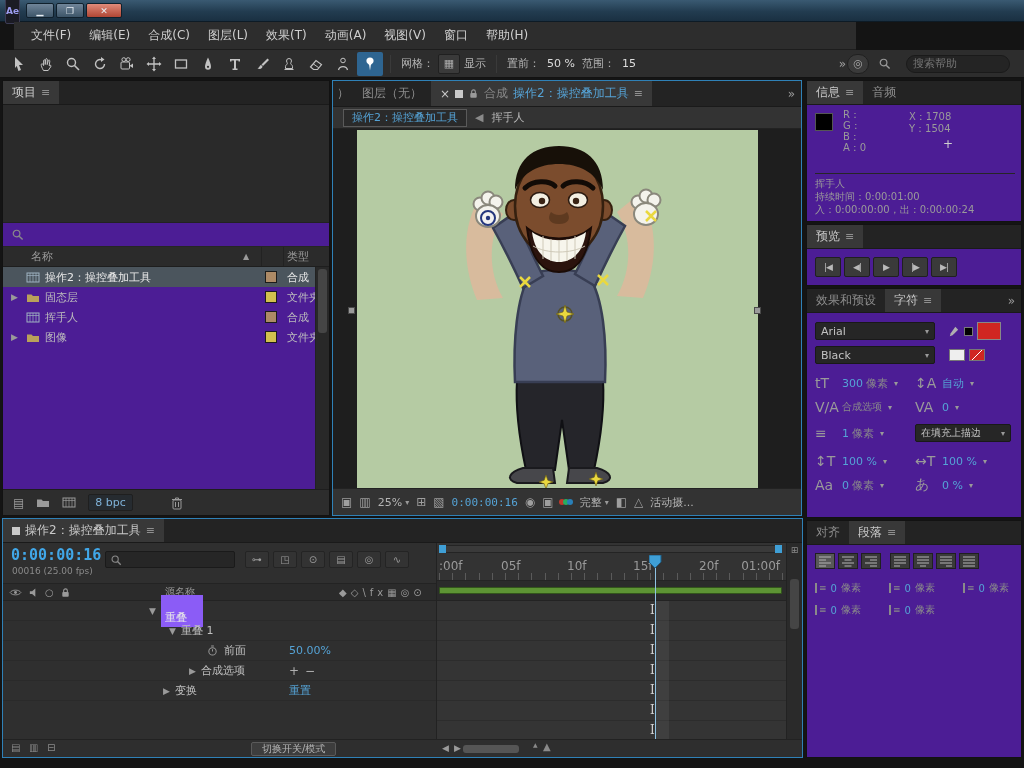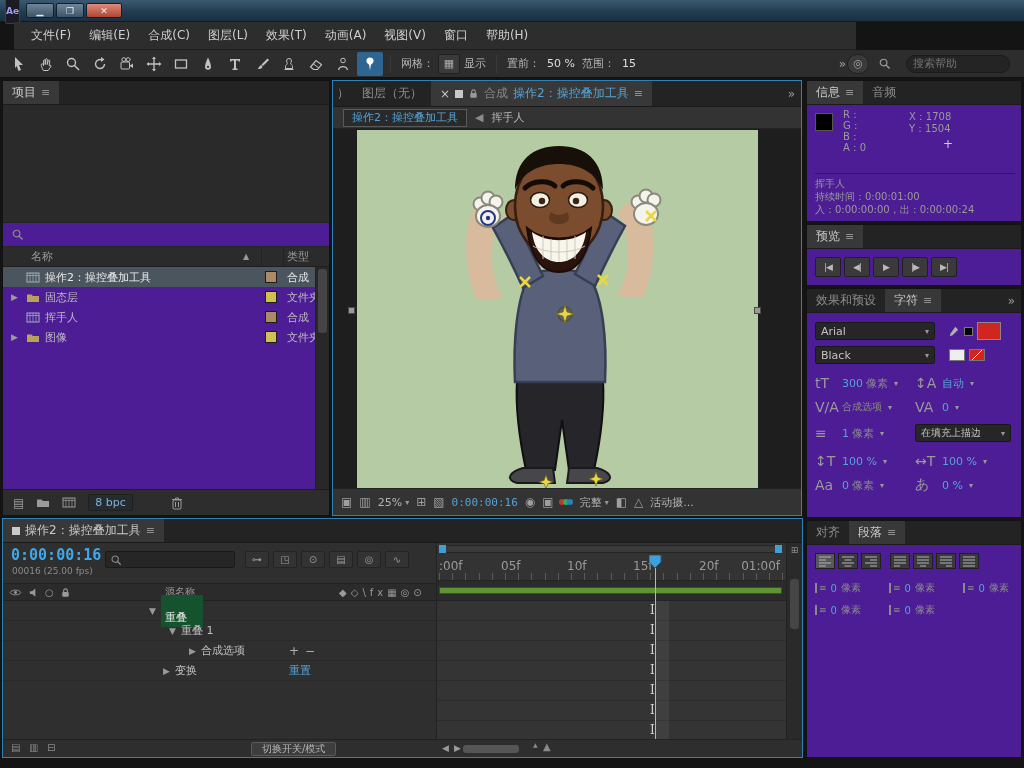--- a/index.html
+++ b/index.html
@@ -98,21 +98,21 @@
 .tl-fi{position:absolute;left:9px;top:23px;font-size:9px;color:#8a8a8a}
 .tl-search{position:absolute;left:102px;top:8px;width:130px;height:17px;background:#262626;border:1px solid #1a1a1a;border-radius:2px;display:flex;align-items:center;padding:0 4px;gap:4px;color:#8a8a8a}
 .tl-search input{flex:1;background:transparent;border:none;outline:none;color:#bbb;font-size:10px;font-family:inherit;min-width:0}
 .tl-icons{position:absolute;left:242px;top:8px;display:flex;gap:4px}
 .tlib{width:24px;height:17px;background:#333;border:1px solid #242424;border-radius:2px;display:flex;align-items:center;justify-content:center;color:#9a9a9a;font-size:10px}
 .tl-head{position:absolute;left:0;top:40px;right:0;height:18px;background:#2b2b2b;border-top:1px solid #232323;border-bottom:1px solid #232323;display:flex;align-items:center;font-size:10px;color:#9a9a9a;padding:0 6px;gap:6px}
 .tl-rows{position:absolute;left:0;top:58px;right:0;bottom:0}
 .trow{height:20px;position:relative;border-bottom:1px solid #2a2a2a;display:flex;align-items:center;font-size:11px;color:#c0c0c0}
 .trow .twirl{color:#9a9a9a;font-size:9px;margin-right:5px}
 .trow .tlab{white-space:nowrap}
-.trow .tlab.sel{background:#14532d;padding:15px 16px 2px 4px;color:#e8e8e8}
+.trow .tlab.sel{background:#8b5cf6;padding:15px 16px 2px 4px;color:#e8e8e8}
 .tval{position:absolute;left:286px;color:#55a3d6;white-space:nowrap}
 .pm{color:#b0b0b0;margin-right:6px;font-size:12px}
 #tl-track{position:absolute;left:433px;top:24px;right:16px;bottom:18px;background:#333;border-left:1px solid #222}
 .nav{position:absolute;left:2px;top:2px;right:4px;height:8px;background:#3a3a3a;border:1px solid #242424}
 .navh{position:absolute;top:-1px;width:7px;height:8px;background:#3f9fd6}
 .ruler{position:absolute;left:0;top:12px;right:0;height:26px;border-bottom:1px solid #242424;font-size:12px;color:#9a9a9a}
 .ruler .tickmarks{position:absolute;left:2px;right:2px;bottom:0;height:7px;background:repeating-linear-gradient(90deg,#5a5a5a 0,#5a5a5a 1px,transparent 1px,transparent 13.2px)}
 .rlab{position:absolute;top:4px}
 .tl-headband{position:absolute;left:0;top:38px;right:0;height:20px;background:#2b2b2b;border-bottom:1px solid #232323}
 .workbar{position:absolute;left:2px;top:6px;right:4px;height:7px;background:#5d9434;border:1px solid #33551c;border-radius:1px}
@@ -768,20 +768,27 @@
     </div>
     <div class="tl-rows">
       <div class="trow" style="padding-left:146px">
         <span class="twirl">▼</span>
         <span class="tlab sel">重叠</span>
       </div>
       <div class="trow" style="padding-left:166px">
         <span class="twirl">▼</span>
         <span class="tlab">重叠 1</span>
       </div>
+      <div class="trow" style="padding-left:204px">
+        <svg class="ic" width="11" height="11" style="margin-right:6px;color:#9a9a9a">
+            <use href="#i-watch"></use>
+          </svg>
+        <span class="tlab">前面</span>
+        <span class="tval">50.00%</span>
+      </div>
       <div class="trow" style="padding-left:186px">
         <span class="twirl">▶</span>
         <span class="tlab">合成选项</span>
         <span class="tval" style="color:#b0b0b0"><span class="pm">+</span><span class="pm">−</span></span>
       </div>
       <div class="trow" style="padding-left:160px">
         <span class="twirl">▶</span>
         <span class="tlab">变换</span>
         <span class="tval">重置</span>
       </div>

